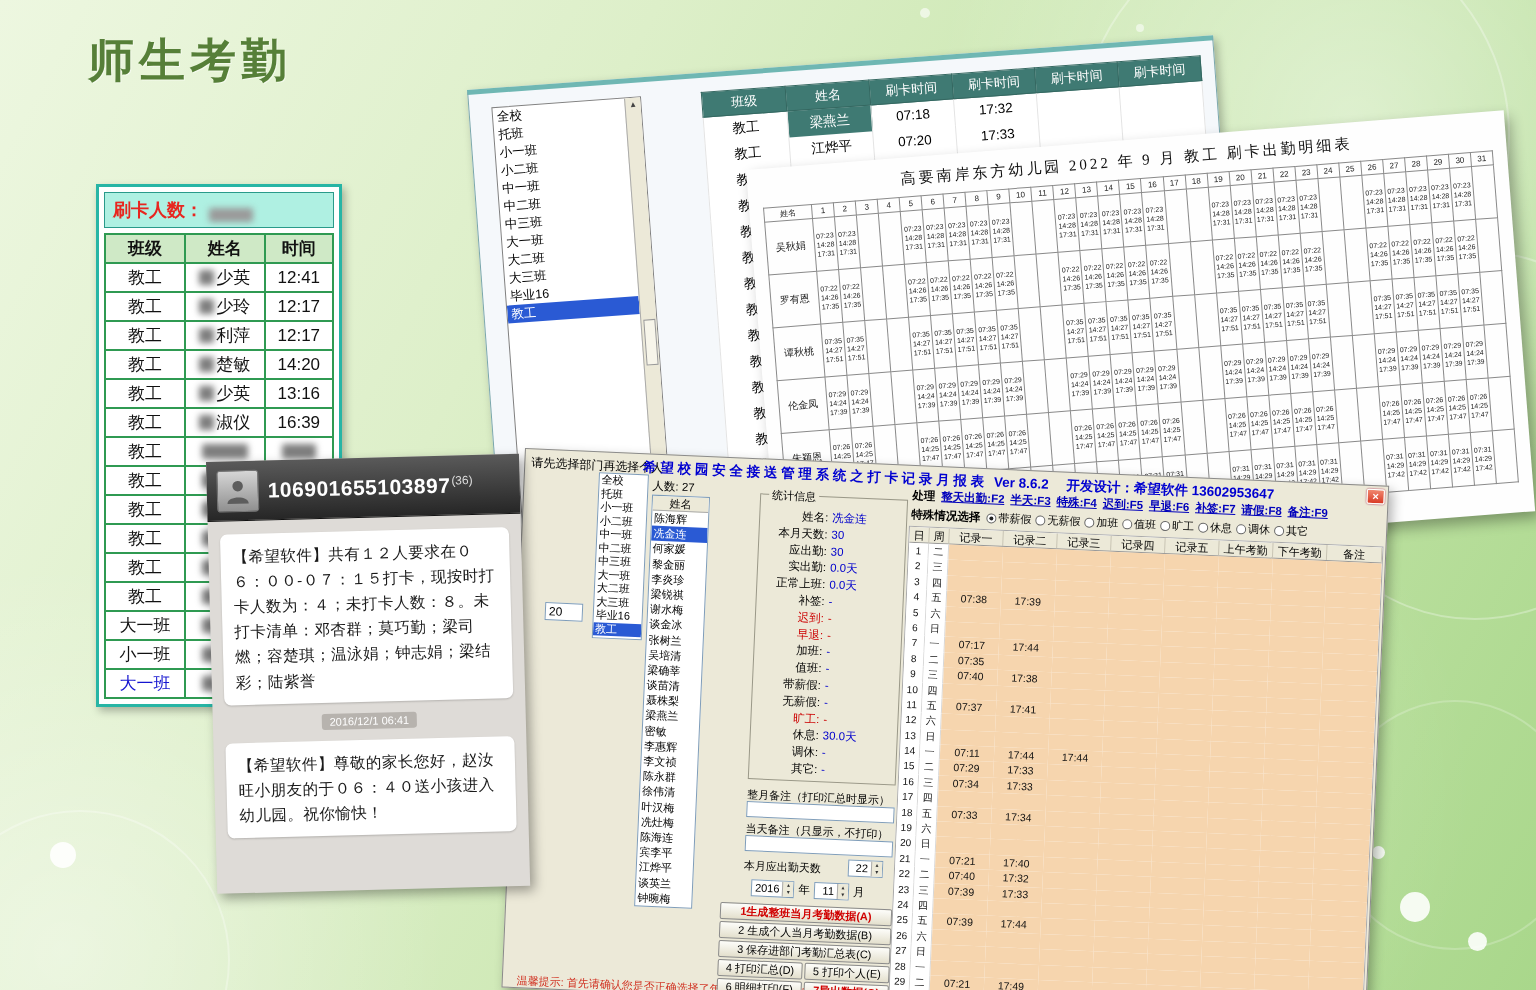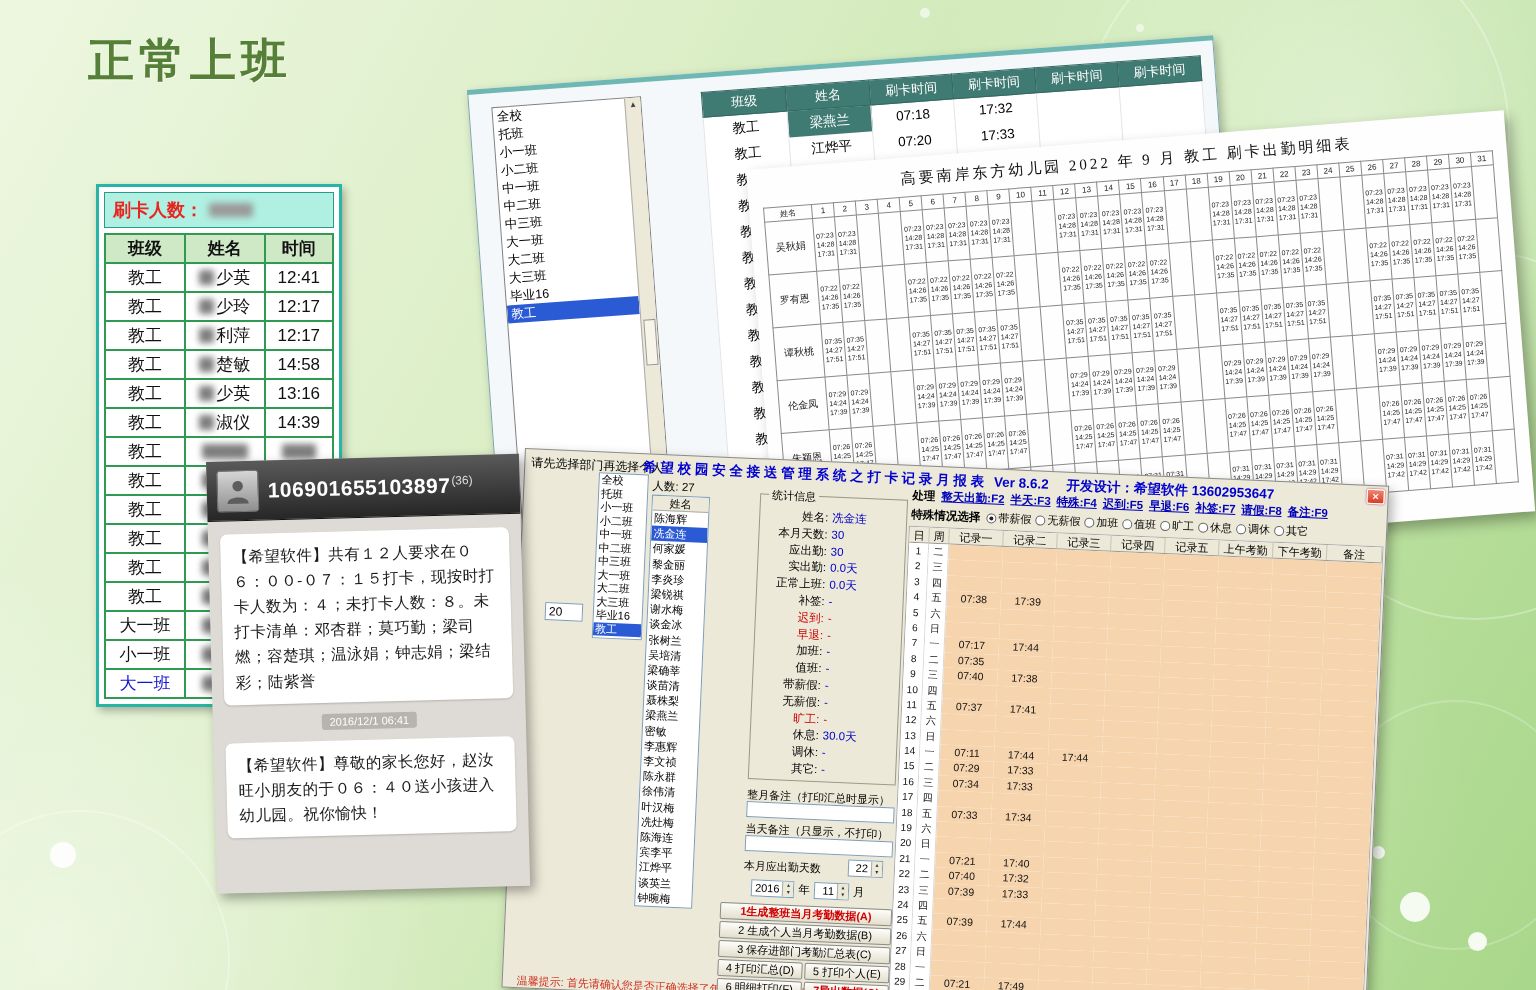--- a/index.html
+++ b/index.html
@@ -15,21 +15,21 @@
   .dot { position:absolute; border-radius:50%; background:rgba(255,255,255,.88); }
   .ring { position:absolute; border-radius:50%; border:2px solid rgba(255,255,255,.30); }
 
   .page-title { position:absolute; left:88px; top:30px; font-size:46px; font-weight:bold;
     color:#567f38; letter-spacing:5px; text-shadow:1px 1px 0 rgba(255,255,255,.5); }
 
   
   .card { position:absolute; left:96px; top:184px; width:246px; z-index:3; background:#fff;
     border:3px solid #27b5a5; box-shadow:3px 4px 8px rgba(0,0,0,.28); padding:5px; }
   .card-titlebar { background:#aff0e2; border:1px solid #2a9a8a; color:#e8251f; font-weight:bold;
-    font-size:18px; padding:5px 8px; margin-bottom:5px; display:flex; align-items:center; gap:6px; }
+    font-size:18px; padding:5px 8px; margin-bottom:5px; display:flex; align-items:flex-end; gap:6px; }
   .card table { width:100%; border-collapse:collapse; }
   .card th { background:#cfe9c6; font-size:17px; }
   .card th,.card td { border:2px solid #2f9a52; padding:2px 3px; text-align:center; height:29px; font-size:17px; color:#111; }
   .card td.blue { color:#1515d0; }
   .blur { display:inline-block; height:15px; background:#7e7e7e; filter:blur(3px); border-radius:2px; vertical-align:-2px; }
   .blur.pre { width:15px; margin-right:2px; }
   .blur.full { width:46px; }
   .blur.timeb { width:34px; }
   .blur.num { width:44px; height:14px; background:#9a9a9a; }
 
@@ -149,21 +149,21 @@
   <div class="ring" style="left:1290px; top:250px; width:370px; height:370px;"></div>
   <div class="ring" style="left:-70px; top:810px; width:300px; height:300px;"></div>
   <div class="ring" style="left:1330px; top:700px; width:250px; height:250px; border-color:rgba(255,255,255,.22);"></div>
   <div class="dot" style="left:50px; top:842px; width:26px; height:26px;"></div>
   <div class="dot" style="left:1400px; top:892px; width:30px; height:30px;"></div>
   <div class="dot" style="left:1372px; top:846px; width:13px; height:13px;"></div>
   <div class="dot" style="left:1468px; top:932px; width:19px; height:19px;"></div>
   <div class="dot" style="left:920px; top:8px; width:10px; height:10px; background:rgba(255,255,255,.6);"></div>
   <div class="dot" style="left:1136px; top:24px; width:8px; height:8px; background:rgba(255,255,255,.55);"></div>
 
-  <h1 class="page-title">正常上班</h1>
+  <h1 class="page-title">师生考勤</h1>
 
   <section class="win-a">
     <div class="wa-list">
       <div class="wa-items" id="winA-list-items">
           <div class="lb-item">全校</div>
           <div class="lb-item">托班</div>
           <div class="lb-item">小一班</div>
           <div class="lb-item">小二班</div>
           <div class="lb-item">中一班</div>
           <div class="lb-item">中二班</div>
@@ -1183,31 +1183,31 @@
             <td>12:17</td>
           </tr>
           <tr>
             <td>教工</td>
             <td><span class="blur pre"></span><span>利萍</span></td>
             <td>12:17</td>
           </tr>
           <tr>
             <td>教工</td>
             <td><span class="blur pre"></span><span>楚敏</span></td>
-            <td>14:58</td>
+            <td>14:20</td>
           </tr>
           <tr>
             <td>教工</td>
             <td><span class="blur pre"></span><span>少英</span></td>
             <td>13:16</td>
           </tr>
           <tr>
             <td>教工</td>
             <td><span class="blur pre"></span><span>淑仪</span></td>
-            <td>14:39</td>
+            <td>16:39</td>
           </tr>
           <tr>
             <td>教工</td>
             <td><span class="blur full"></span></td>
             <td><span class="blur timeb"></span></td>
           </tr>
           <tr>
             <td>教工</td>
             <td><span class="blur full"></span></td>
             <td><span class="blur timeb"></span></td>

